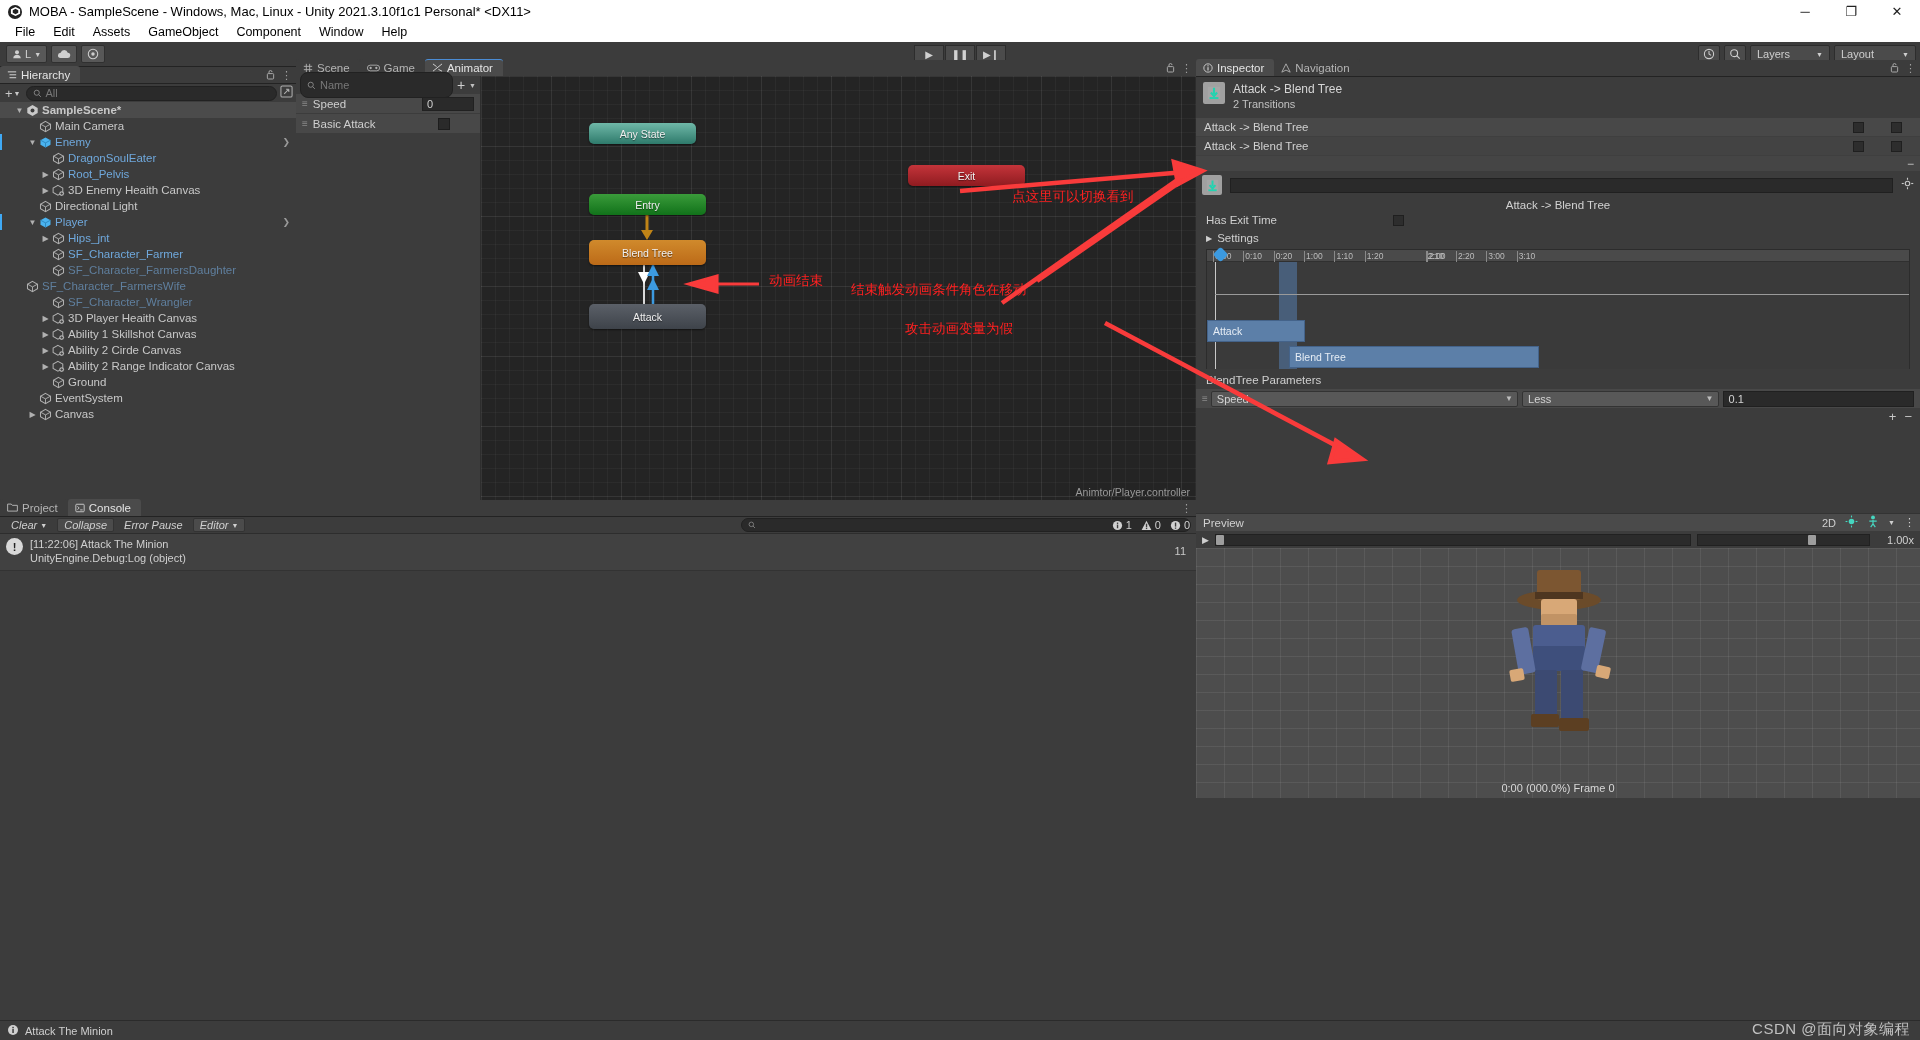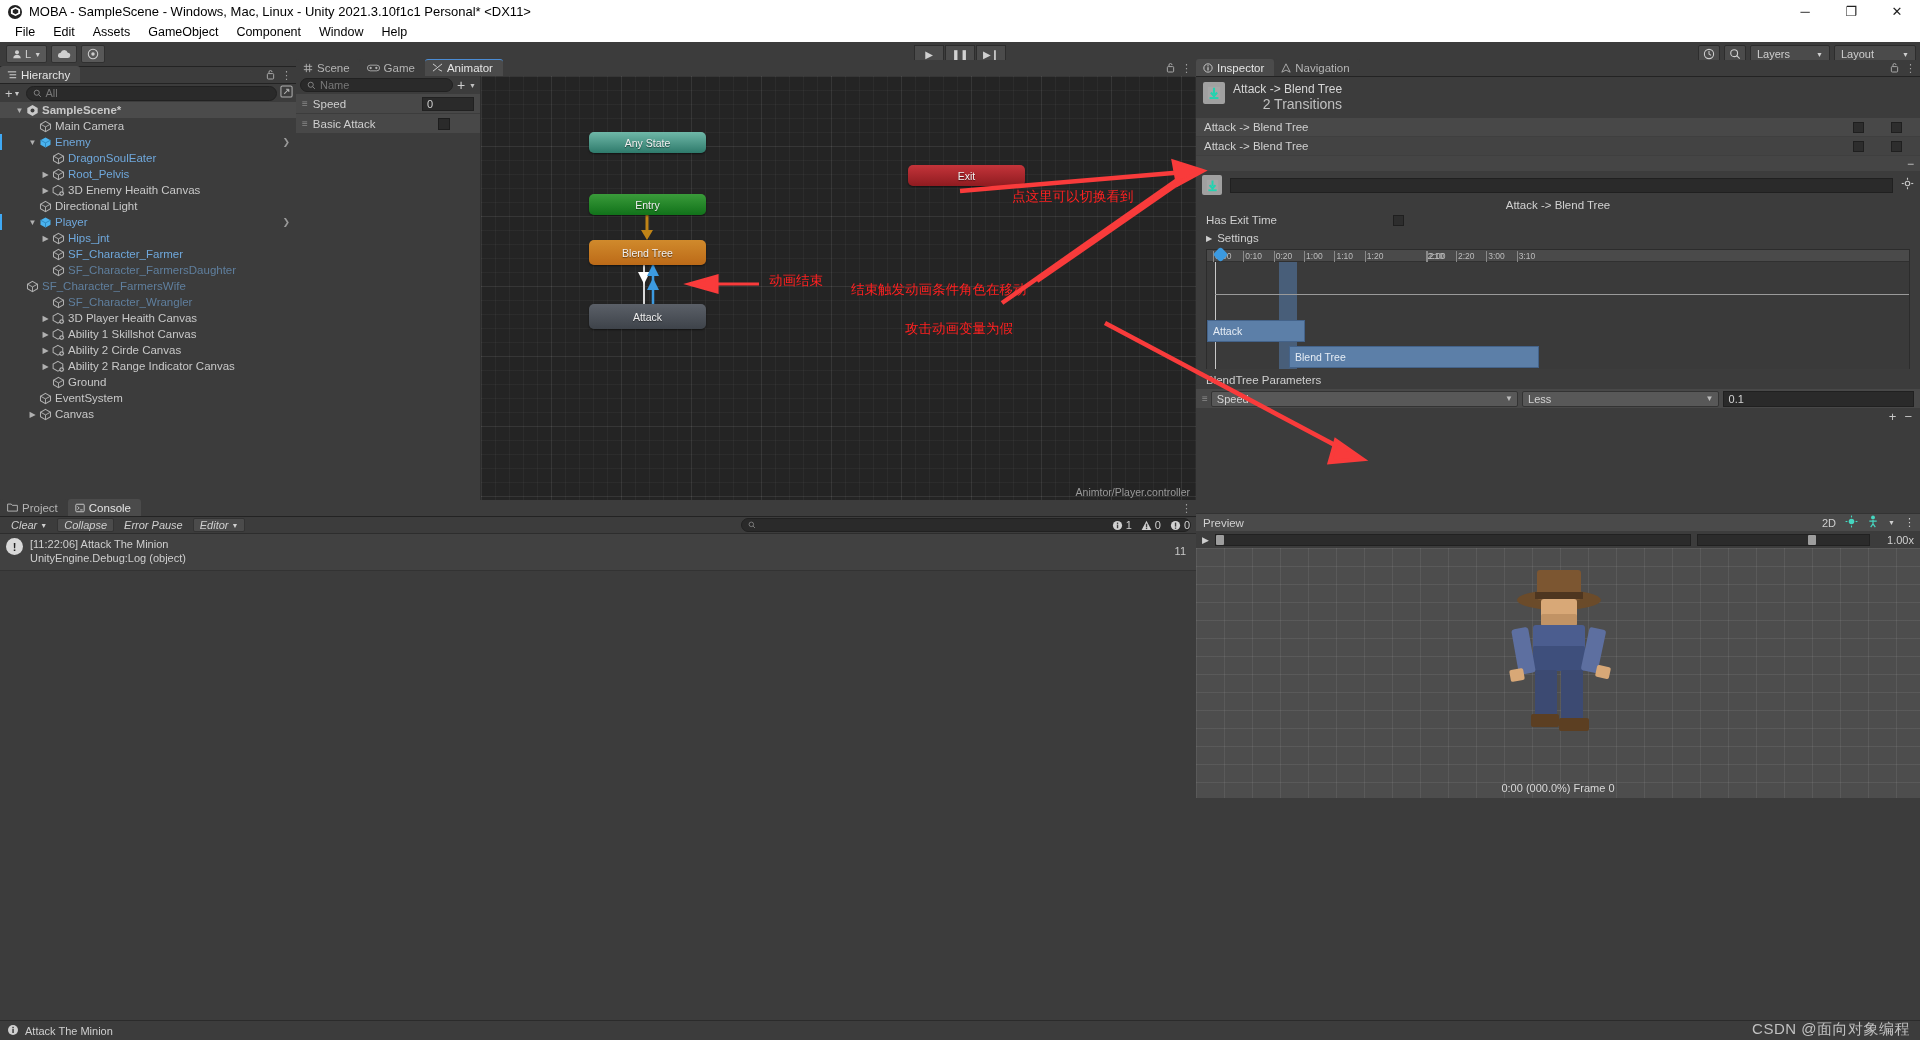--- a/index.html
+++ b/index.html
@@ -96,21 +96,21 @@
   .anim-left { width:185px; display:flex; border-right:1px solid #2d2d2d; }
   .anim-tab { padding:0 8px; display:flex; align-items:center; font-size:11px; color:#c0c0c0; }
   .anim-tab.sel { background:#5a5a5a; color:#e8e8e8; }
   .eye { margin-left:auto; padding-right:6px; display:flex; align-items:center; color:#b4b4b4; }
   .breadcrumb { display:flex; align-items:center; padding-left:9px; font-size:11.5px; color:#cfcfcf; background:#4a4a4a; flex:1; position:relative; }
   .breadcrumb .chev { margin-left:8px; color:#7d7d7d; }
   .autolive { position:absolute; right:0; top:0; height:100%; background:#545454; display:flex; align-items:center; padding:0 7px; font-size:11px; color:#d0d0d0; }
 
   .params-pane { position:absolute; left:0; top:16px; width:185px; bottom:0; background:#3c3c3c; border-right:1px solid #2d2d2d; }
   .param-search { height:18px; display:flex; align-items:center; gap:4px; padding:2px 4px; }
-  .param-search .searchbox { height:14px; }
+  .param-search .searchbox { height:26px; }
   .param-row { height:20px; display:flex; align-items:center; background:#484848; border-bottom:1px solid #3c3c3c; padding-left:6px; }
   .param-row .grip { color:#8a8a8a; font-size:10px; margin-right:6px; letter-spacing:-1px; }
   .param-row .pname { flex:1; font-size:11.5px; color:#cfcfcf; }
   .param-val { width:52px; height:14px; background:#2a2a2a; border:1px solid #212121; margin-right:6px; font-size:11px; color:#d0d0d0; padding-left:4px; display:flex; align-items:center; }
   .param-check { width:12px;height:12px;background:#2a2a2a;border:1px solid #1d1d1d;margin-right:30px; }
 
   .graph {
     position:absolute; left:185px; top:16px; right:0; bottom:0;
     background:
       repeating-linear-gradient(to right, rgba(255,255,255,.035) 0 1px, transparent 1px 14px),
@@ -134,21 +134,21 @@
   .anim-status { position:absolute; right:6px; bottom:2px; font-size:10.5px; color:#9a9a9a; }
 
   
   #inspector { position:absolute; left:1196px; top:60px; width:724px; height:760px; background:#3c3c3c; }
   .insp-head { padding:5px 7px 6px 7px; display:flex; gap:8px; align-items:flex-start; background:#3c3c3c; }
   .insp-ico {
     width:22px;height:22px;background:#a0a0a0;border-radius:2px; position:relative; flex:none;
     display:flex; align-items:center; justify-content:center;
   }
   .insp-title { font-size:12px; color:#d6d6d6; line-height:15px; }
-  .insp-sub { font-size:14px; color:#c0c0c0; line-height:15px;text-align:right; }
+  .insp-sub { font-size:11px; color:#c0c0c0; line-height:15px; }
   .sec-hdr { height:17px; background:#4a4a4a; display:flex; align-items:center; padding-left:7px; font-size:11.5px; color:#d0d0d0; border-top:1px solid #343434; position:relative; }
   .sec-hdr .rlbl { position:absolute; font-size:11px; color:#c0c0c0; }
   .trow { height:19px; background:#484848; display:flex; align-items:center; padding-left:8px; font-size:11.5px; color:#d0d0d0; border-bottom:1px solid #3f3f3f; position:relative; }
   .trow.alt { background:#434343; }
   .tcheck { width:11px;height:11px;background:#2d2d2d;border:1px solid #1f1f1f;position:absolute; }
   .list-footer { height:15px; background:#454545; display:flex; align-items:center; justify-content:flex-end; padding-right:6px; color:#c0c0c0; font-size:12px; }
 
   .trans-detail { background:#3c3c3c; padding:4px 6px 0 6px; }
   .td-row { display:flex; align-items:center; gap:8px; }
   .td-field { flex:1; height:15px; background:#2a2a2a; border:1px solid #202020; }
@@ -645,21 +645,21 @@
         <polygon points="160,154 172,154 166,164" fill="#c08417"></polygon>
 
         <line x1="163" y1="189" x2="163" y2="228" stroke="#d8d8d8" stroke-width="2"></line>
         <polygon points="157,196 169,196 163,208" fill="#ffffff"></polygon>
 
         <line x1="172" y1="189" x2="172" y2="232" stroke="#3c9ae0" stroke-width="2.5"></line>
         <polygon points="166,200 178,200 172,188" fill="#3c9ae0"></polygon>
         <polygon points="166,214 178,214 172,202" fill="#3c9ae0"></polygon>
       </svg>
 
-      <div class="node any" style="left:108px;top:56px;width:117px;height:21px">
+      <div class="node any" style="left:108px;top:47px;width:107px;height:21px">
           <span>Any State</span>
         </div>
       <div class="node entry" style="left:108px;top:118px;width:117px;height:21px">
           <span>Entry</span>
         </div>
       <div class="node blend" style="left:108px;top:164px;width:117px;height:25px">
           <span>Blend Tree</span>
         </div>
       <div class="node exit" style="left:427px;top:89px;width:117px;height:21px">
           <span>Exit</span>

